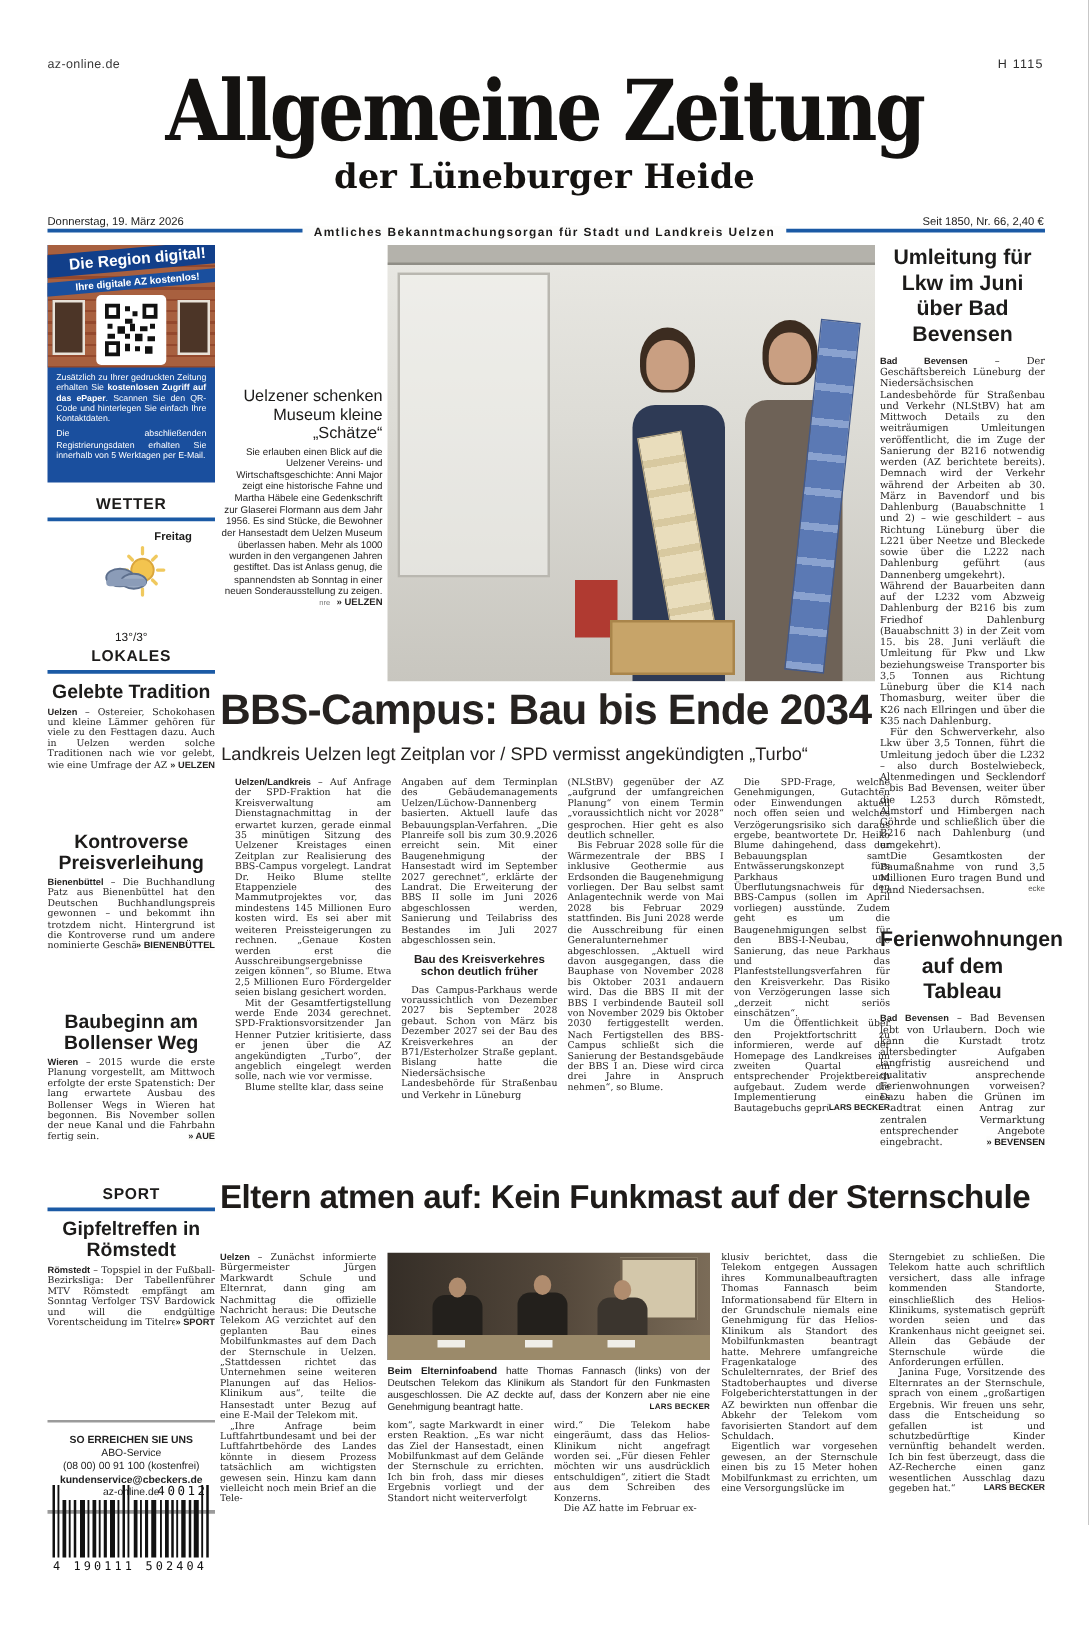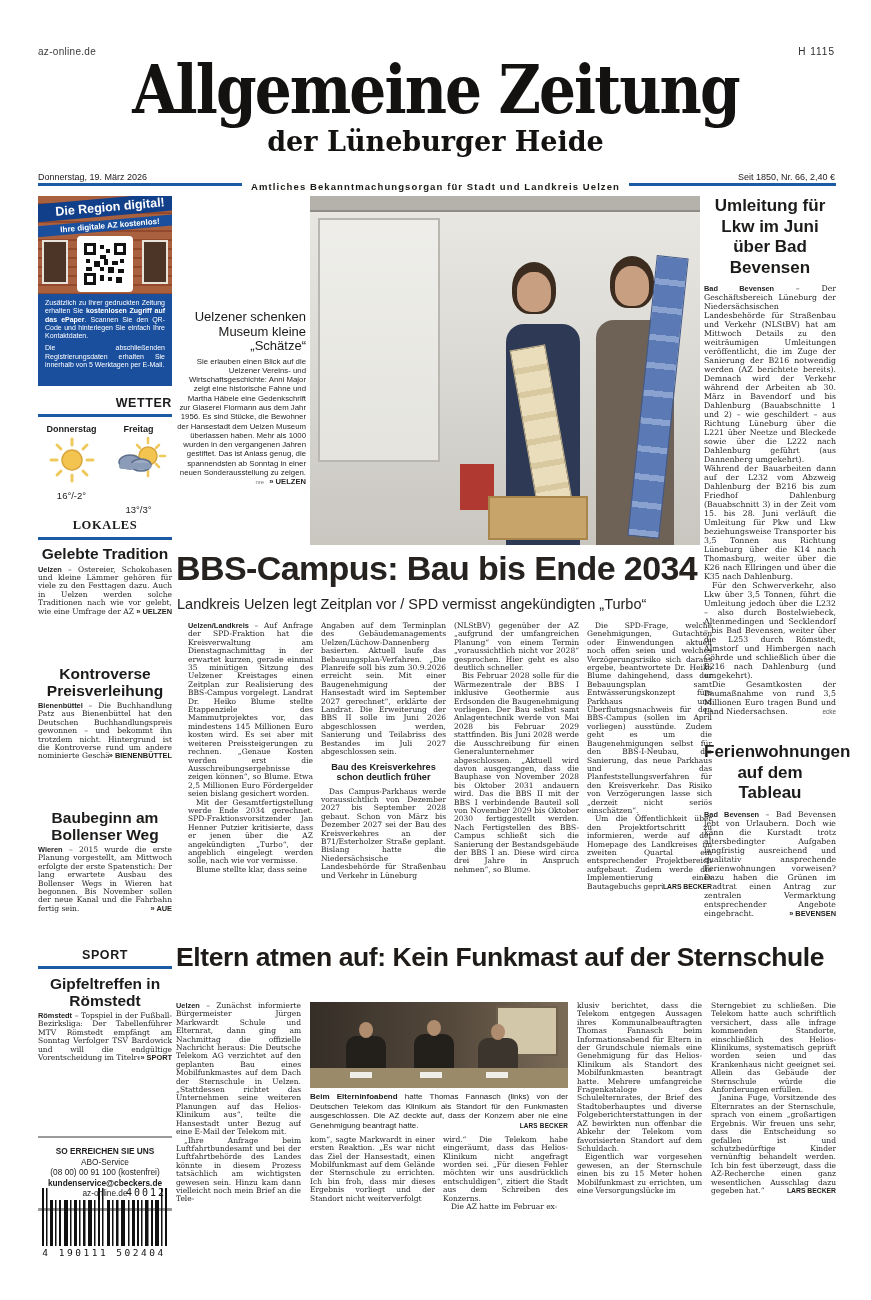--- a/index.html
+++ b/index.html
@@ -171,39 +171,22 @@
       </div>
     </div>
     <div class="banner1">Die Region digital!</div>
     <div class="banner2">Ihre digitale AZ kostenlos!</div>
     <div class="promo-text">
       <p><span>Zusätzlich zu Ihrer gedruckten Zeitung erhalten Sie </span><b>kostenlosen Zugriff auf das ePaper</b><span>. Scannen Sie den QR-Code und hinterlegen Sie einfach Ihre Kontaktdaten.</span></p>
       <p>Die abschließenden Registrierungsdaten erhalten Sie innerhalb von 5 Werktagen per E-Mail.</p>
     </div>
   </div>
 
-  <div class="abs sec-hd" style="left:38px;top:396px;text-align:right;">WETTER</div>
+  <div class="abs sec-hd" style="left:38px;top:396px;">WETTER</div>
   <div class="abs weather">
-    <div class="wday">
-      <div class="wlabel">Donnerstag</div>
-      <svg width="52" height="48" viewBox="0 0 52 48">
-        <g stroke="#f0c95e" stroke-width="3" stroke-linecap="round">
-          <line x1="26" y1="3" x2="26" y2="9"></line>
-            <line x1="26" y1="39" x2="26" y2="45"></line>
-          <line x1="5" y1="24" x2="11" y2="24"></line>
-            <line x1="41" y1="24" x2="47" y2="24"></line>
-          <line x1="11" y1="9" x2="15" y2="13"></line>
-            <line x1="37" y1="35" x2="41" y2="39"></line>
-          <line x1="11" y1="39" x2="15" y2="35"></line>
-            <line x1="37" y1="13" x2="41" y2="9"></line>
-        </g>
-        <circle cx="26" cy="24" r="10" fill="#f3c44f" stroke="#daa63c" stroke-width="1.5"></circle>
-      </svg>
-      <div class="wtemp">16°/-2°</div>
-    </div>
     <div class="wday">
       <svg width="58" height="62" viewBox="0 0 58 62" style="margin-top:12px;">
         <g stroke="#f0c95e" stroke-width="2.6" stroke-linecap="round">
           <line x1="38" y1="2" x2="38" y2="7"></line>
             <line x1="38" y1="35" x2="38" y2="40"></line>
           <line x1="21" y1="20" x2="26" y2="20"></line>
             <line x1="50" y1="20" x2="55" y2="20"></line>
           <line x1="27" y1="9" x2="30" y2="12"></line>
             <line x1="46" y1="28" x2="49" y2="31"></line>
           <line x1="27" y1="31" x2="30" y2="28"></line>
@@ -214,21 +197,21 @@
           <ellipse cx="20" cy="26" rx="11" ry="7" fill="#8b9cb8" stroke="#5d6f8d" stroke-width="1.5"></ellipse>
           <ellipse cx="31" cy="29" rx="10" ry="6" fill="#9dacc4" stroke="#5d6f8d" stroke-width="1.5"></ellipse>
           <rect x="9" y="27" width="32" height="6" rx="3" fill="#8b9cb8"></rect>
         </g>
       </svg>
       <div class="wlabel" style="position:absolute;top:0;left:50%;width:50%;">Freitag</div>
       <div class="wtemp">13°/3°</div>
     </div>
   </div>
 
-  <div class="abs sec-hd" style="left:38px;top:518px;font-family:Liberation Serif, serif;">LOKALES</div>
+  <div class="abs sec-hd" style="left:38px;top:518px;">LOKALES</div>
 
   <div class="abs side-art" style="left:38px;top:546px;">
     <div class="side-title">Gelebte Tradition</div>
     <div class="bodytx">
       <p><b class="loc">Uelzen</b><span> – Ostereier, Schokohasen und kleine Lämmer gehören für viele zu den Festtagen dazu. Auch in Uelzen werden solche Traditionen nach wie vor gelebt, wie eine Umfrage der AZ zeigt.</span></p>
       <span class="ref">» UELZEN</span>
     </div>
   </div>
 
   <div class="abs side-art" style="left:38px;top:666px;">

